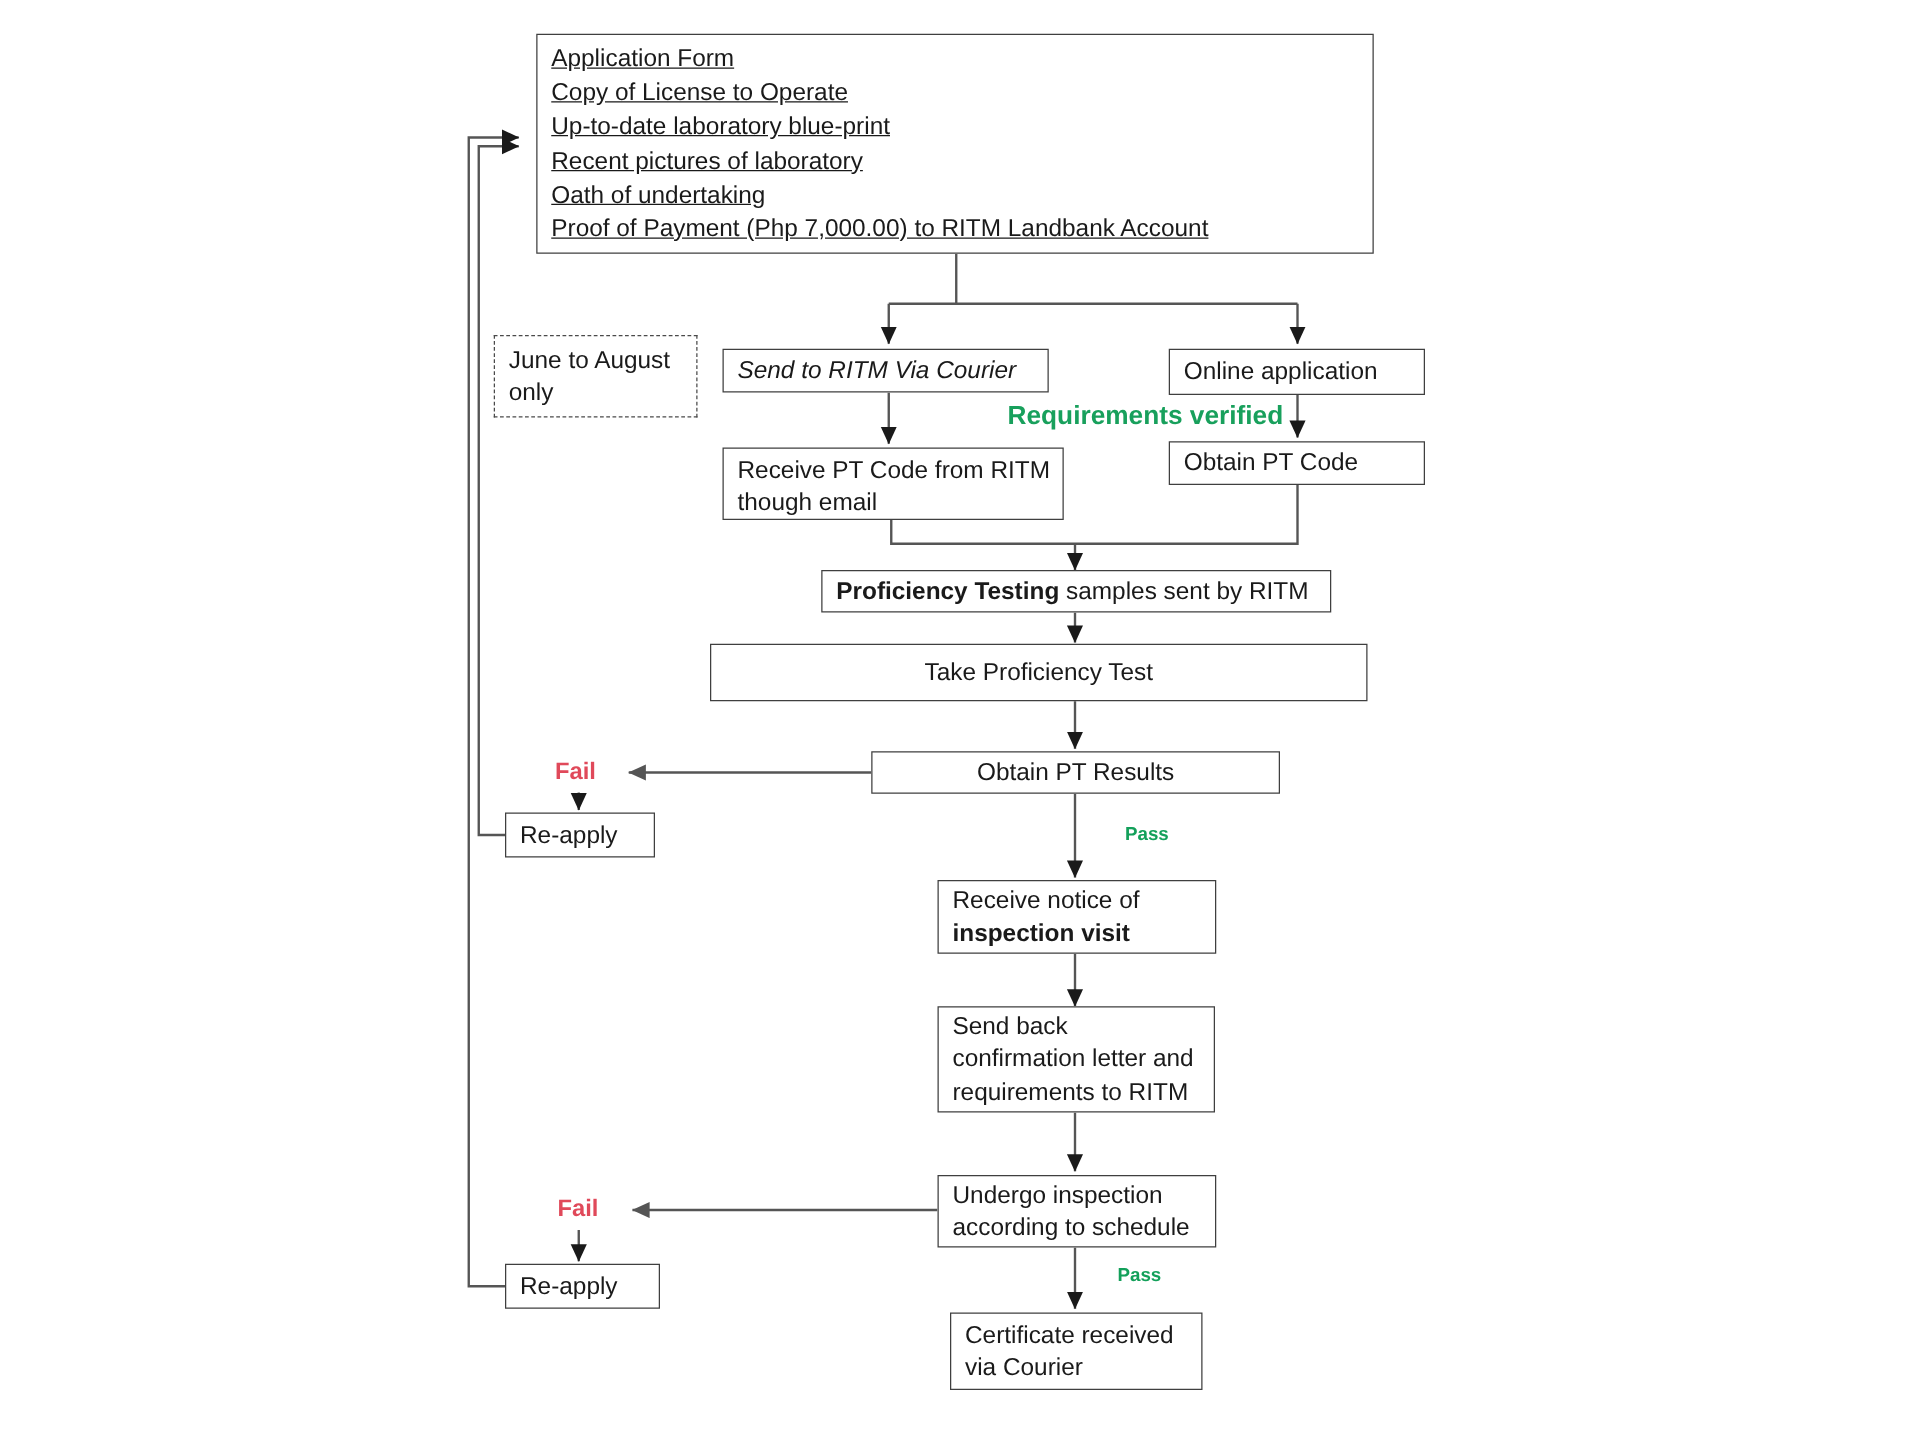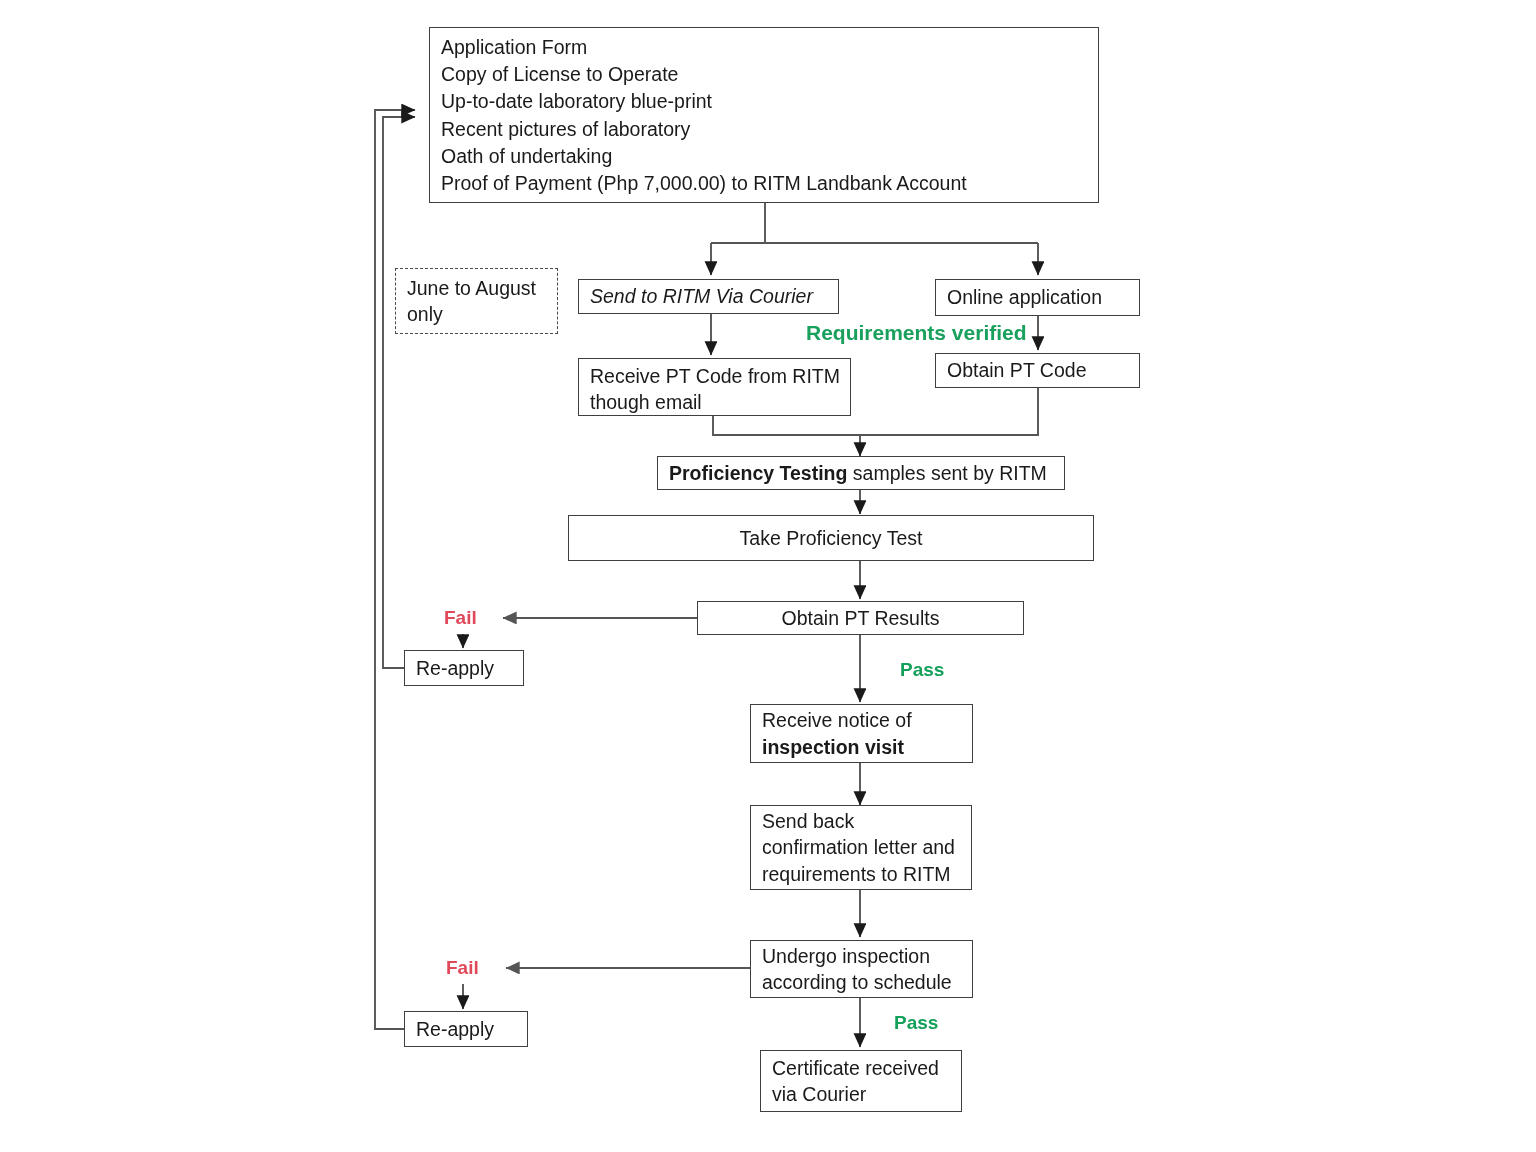--- a/index.html
+++ b/index.html
@@ -50,36 +50,37 @@
   }
   .node-box.align-center {
     align-items: center;
     text-align: center;
     padding-left: 6px;
     padding-right: 6px;
   }
   .req-line {
     white-space: nowrap;
     padding: 0.5px 0;
+    text-decoration: underline;
   }
   .node-line {
     white-space: nowrap;
   }
   .bold-seg {
     font-weight: bold;
   }
   .edge-label {
     position: absolute;
     font-family: "Liberation Sans", sans-serif;
     font-weight: bold;
     white-space: nowrap;
   }
   .label-pass {
     color: #13a05a;
-    font-size: 19px;
+    font-size: 15px;
   }
   .label-fail {
     color: #e0495a;
     font-size: 19px;
   }
   .label-verified {
     color: #18a05c;
     font-size: 21px;
   }
 </style>

